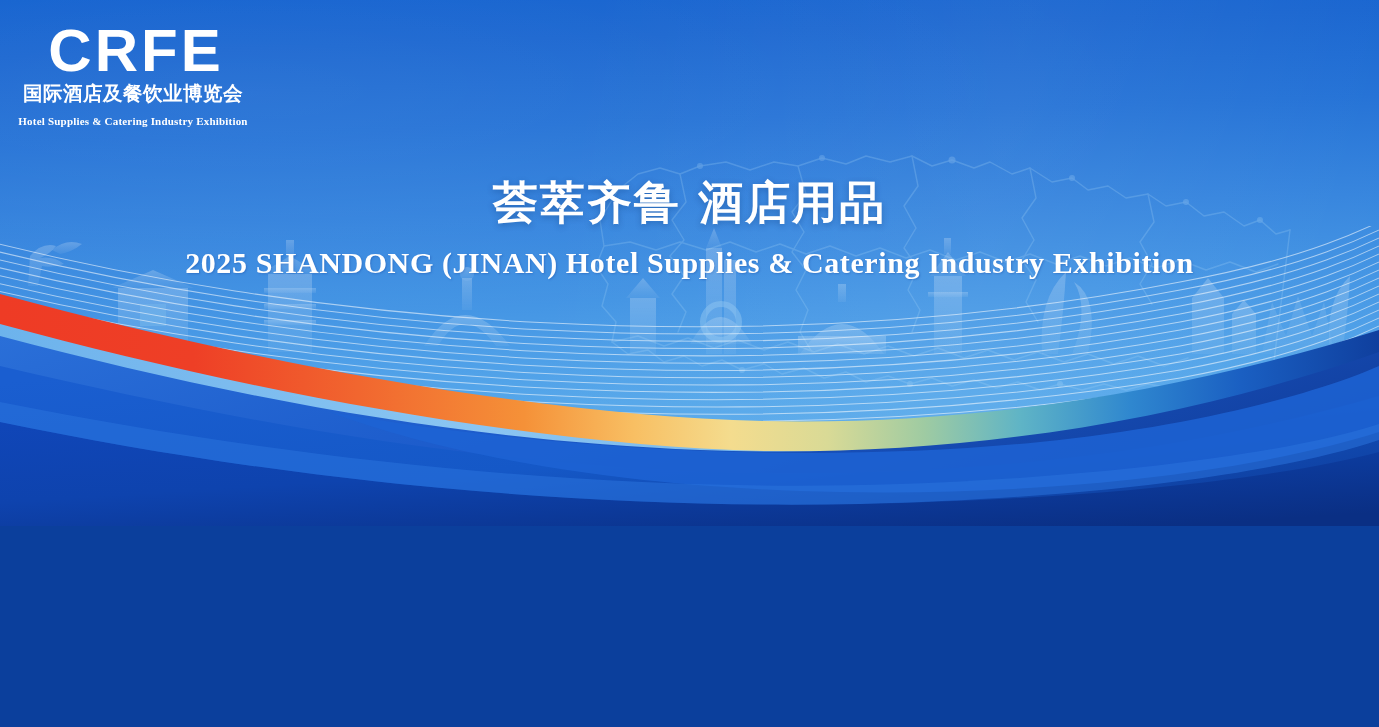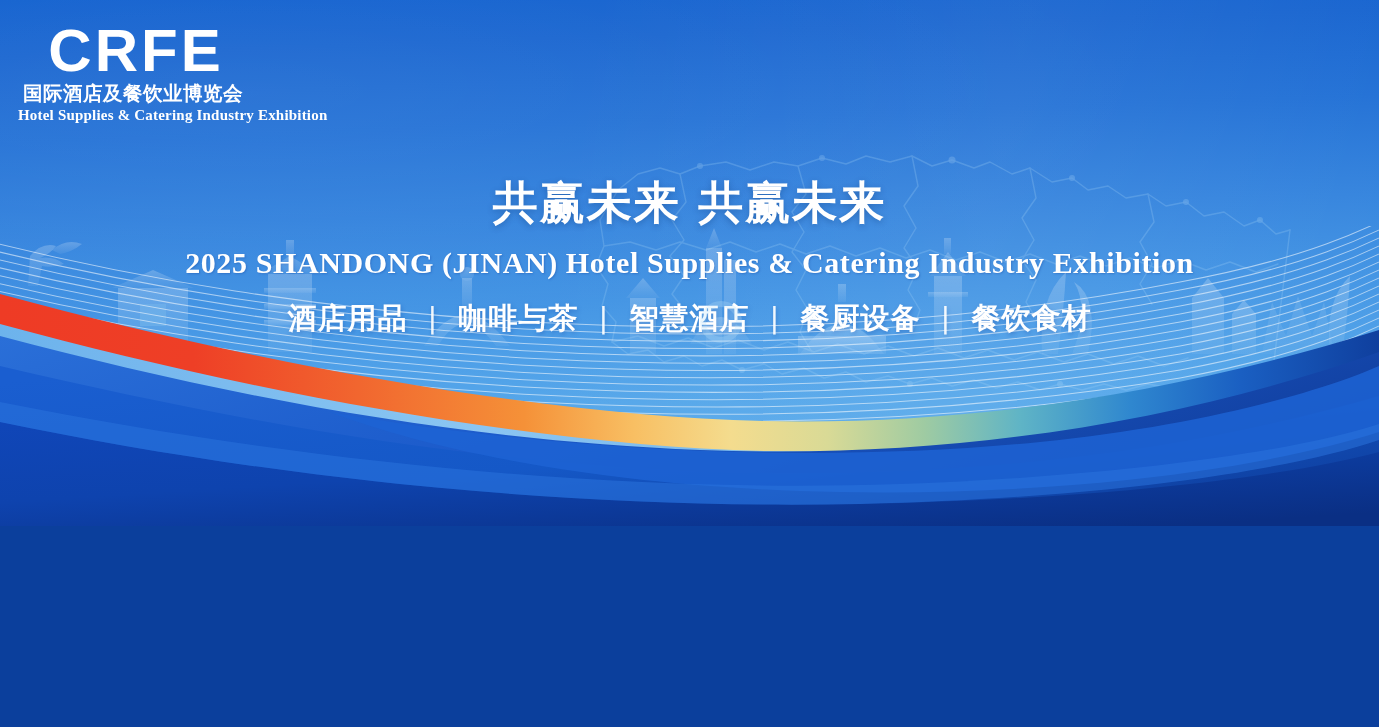--- a/index.html
+++ b/index.html
@@ -71,23 +71,23 @@
     font-family: "DejaVu Sans", sans-serif;
     font-weight: 700;
     font-size: 19.5px;
     letter-spacing: 0.5px;
     line-height: 1.15;
     margin-top: 2px;
   }
   .logo-en {
     font-family: "Liberation Serif", serif;
     font-weight: 700;
-    font-size: 15px;
+    font-size: 11px;
     letter-spacing: 0.2px;
-    margin-top: 2px;
+    margin-top: 10px;
     white-space: nowrap;
   }
 
   
   .headline-wrap {
     position: absolute;
     left: 0;
     top: 178px;
     width: 1379px;
     text-align: center;
@@ -210,34 +210,23 @@
 
   <div class="sheen"></div>
 
   <div class="logo">
     <div class="logo-mark">CRFE</div>
     <div class="logo-cn">国际酒店及餐饮业博览会</div>
     <div class="logo-en">Hotel Supplies  &amp; Catering Industry Exhibition</div>
   </div>
 
   <div class="headline-wrap">
-    <div class="slogan">共赢未来 共赢未来</div>
+    <div class="slogan">荟萃齐鲁 酒店用品</div>
     <div class="title-en">2025  SHANDONG  (JINAN) Hotel  Supplies  &amp;  Catering  Industry  Exhibition</div>
 
-    <div class="cats">
-      <span>酒店用品</span>
-      <span class="sep">|</span>
-      <span>咖啡与茶</span>
-      <span class="sep">|</span>
-      <span>智慧酒店</span>
-      <span class="sep">|</span>
-      <span>餐厨设备</span>
-      <span class="sep">|</span>
-      <span>餐饮食材</span>
-    </div>
 
   </div>
 
   <div class="art">
     <svg viewBox="0 0 1379 300" preserveAspectRatio="none" xmlns="http://www.w3.org/2000/svg">
       <defs>
         <linearGradient id="ribbon" x1="0" y1="0" x2="1" y2="0">
           <stop offset="0.00" stop-color="#ee3b25"></stop>
           <stop offset="0.14" stop-color="#ee3f26"></stop>
           <stop offset="0.26" stop-color="#f1662f"></stop>

